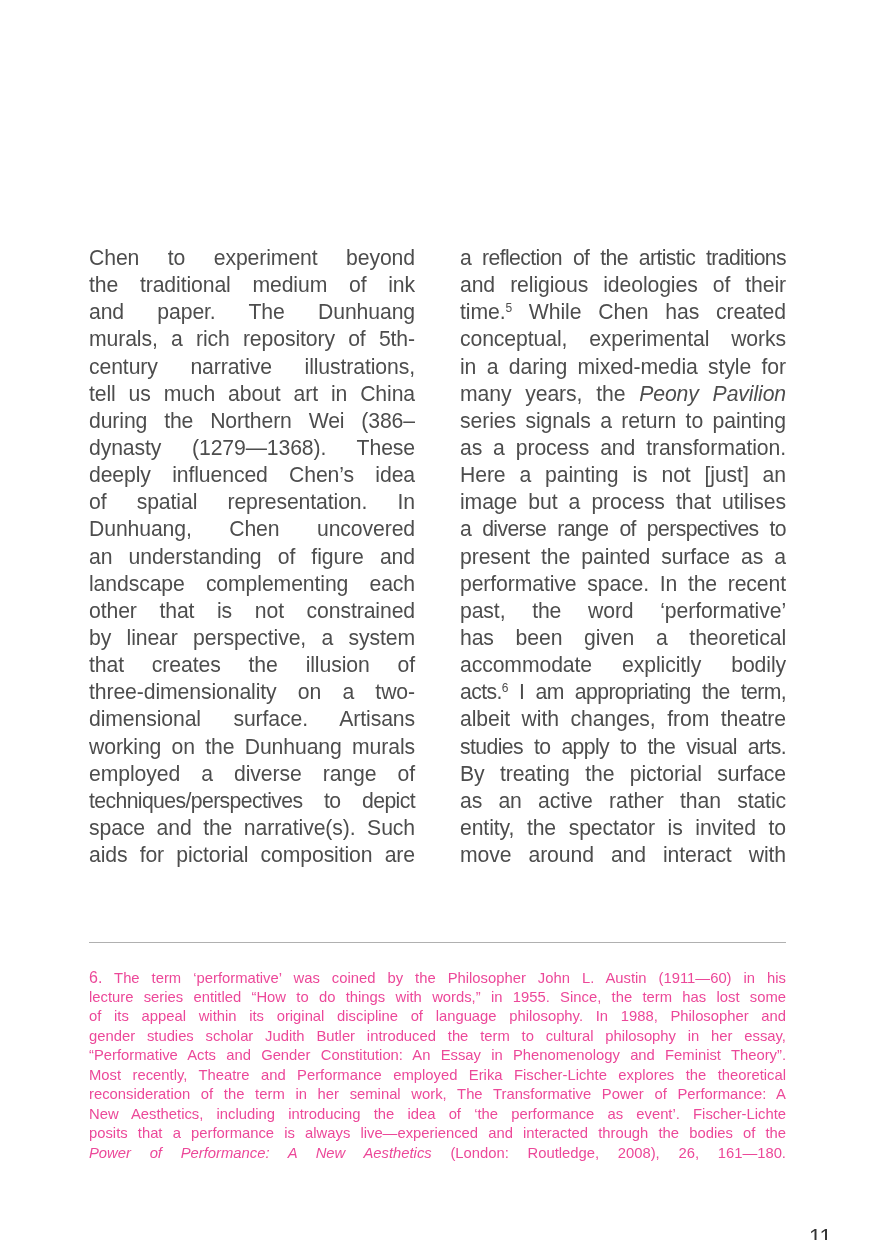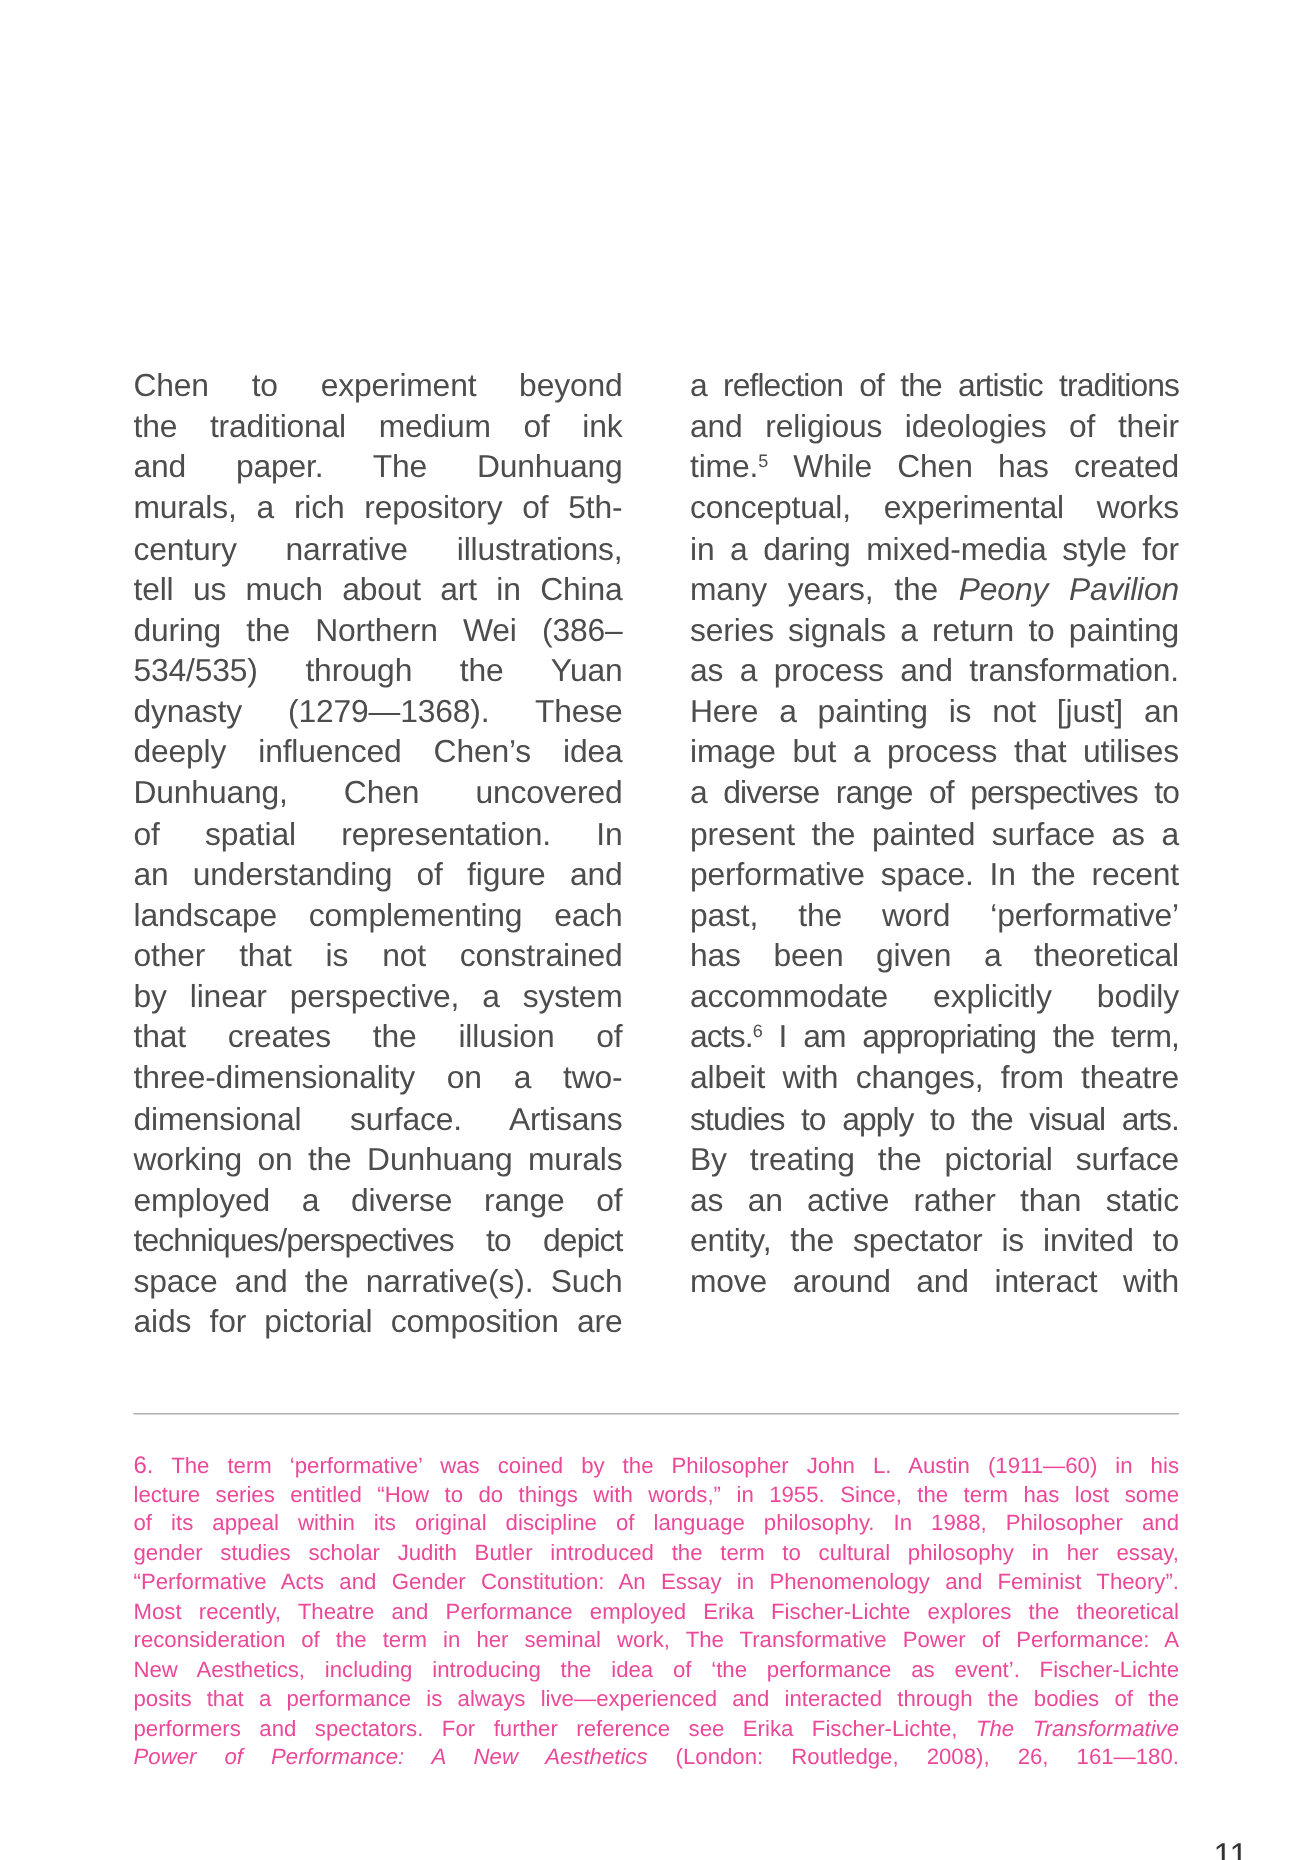--- a/index.html
+++ b/index.html
@@ -91,25 +91,24 @@
 <div class="page">
 
   <div class="column col-left">
     <span class="line">Chen to experiment beyond</span>
     <span class="line">the traditional medium of ink</span>
     <span class="line">and paper. The Dunhuang</span>
     <span class="line">murals, a rich repository of 5th-</span>
     <span class="line">century narrative illustrations,</span>
     <span class="line">tell us much about art in China</span>
     <span class="line">during the Northern Wei (386–</span>
-    <span class="line">534/535) through the Yuan</span>
     <span class="line">dynasty (1279—1368). These</span>
     <span class="line">deeply influenced Chen’s idea</span>
+    <span class="line">of spatial representation. In</span>
     <span class="line">Dunhuang, Chen uncovered</span>
-    <span class="line">of spatial representation. In</span>
     <span class="line">an understanding of figure and</span>
     <span class="line">landscape complementing each</span>
     <span class="line">other that is not constrained</span>
     <span class="line">by linear perspective, a system</span>
     <span class="line">that creates the illusion of</span>
     <span class="line">three-dimensionality on a two-</span>
     <span class="line">dimensional surface. Artisans</span>
     <span class="line">working on the Dunhuang murals</span>
     <span class="line">employed a diverse range of</span>
     <span class="line tight">techniques/perspectives to depict</span>
@@ -148,19 +147,18 @@
   <div class="footnote">
     <span class="fline"><span class="fnum">6.</span><span> The term ‘performative’ was coined by the Philosopher John L. Austin (1911—60) in his</span></span>
     <span class="fline">lecture series entitled “How to do things with words,” in 1955. Since, the term has lost some</span>
     <span class="fline">of its appeal within its original discipline of language philosophy. In 1988, Philosopher and</span>
     <span class="fline">gender studies scholar Judith Butler introduced the term to cultural philosophy in her essay,</span>
     <span class="fline">“Performative Acts and Gender Constitution: An Essay in Phenomenology and Feminist Theory”.</span>
     <span class="fline">Most recently, Theatre and Performance employed Erika Fischer-Lichte explores the theoretical</span>
     <span class="fline">reconsideration of the term in her seminal work, The Transformative Power of Performance: A</span>
     <span class="fline">New Aesthetics, including introducing the idea of ‘the performance as event’. Fischer-Lichte</span>
     <span class="fline">posits that a performance is always live—experienced and interacted through the bodies of the</span>
-    <span class="fline"><span>performers and spectators. For further reference see Erika Fischer-Lichte, </span><i>The Transformative</i></span>
     <span class="fline"><i>Power of Performance: A New Aesthetics</i><span> (London: Routledge, 2008), 26, 161—180.</span></span>
   </div>
 
   <div class="page-number">11</div>
 
 </div>
 
 </body></html>

